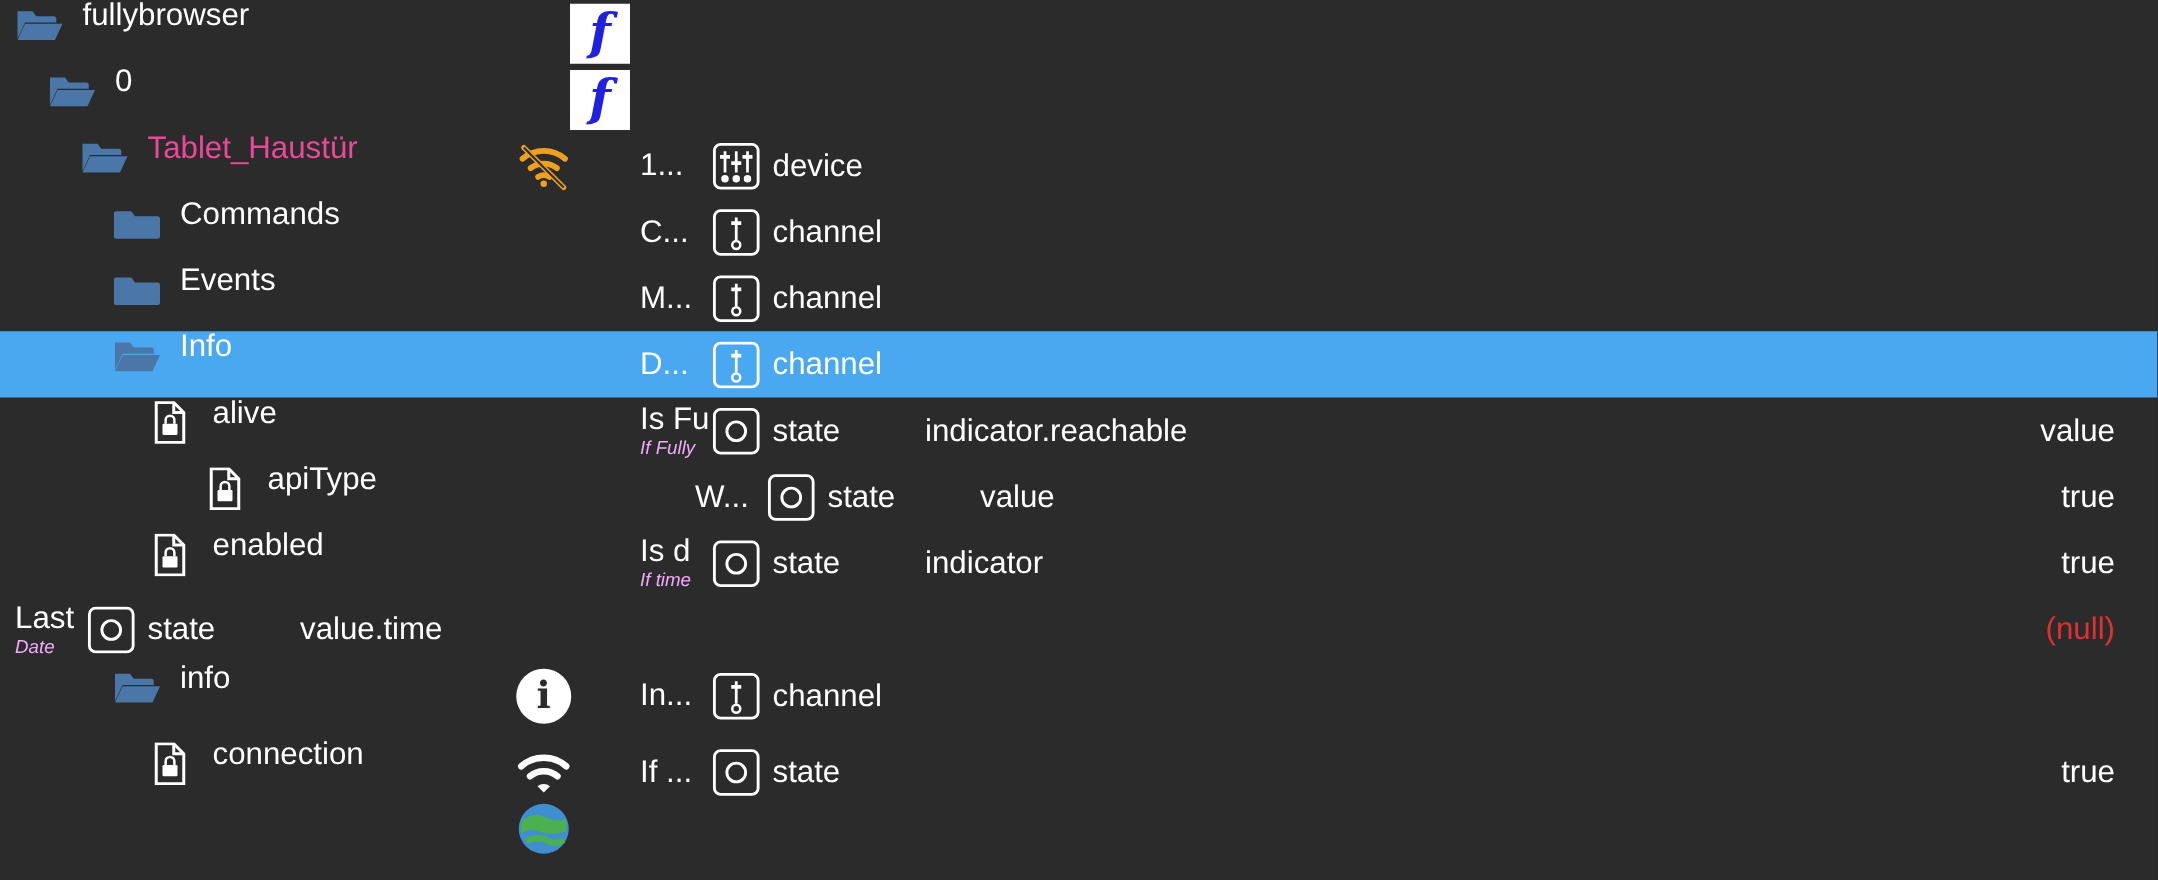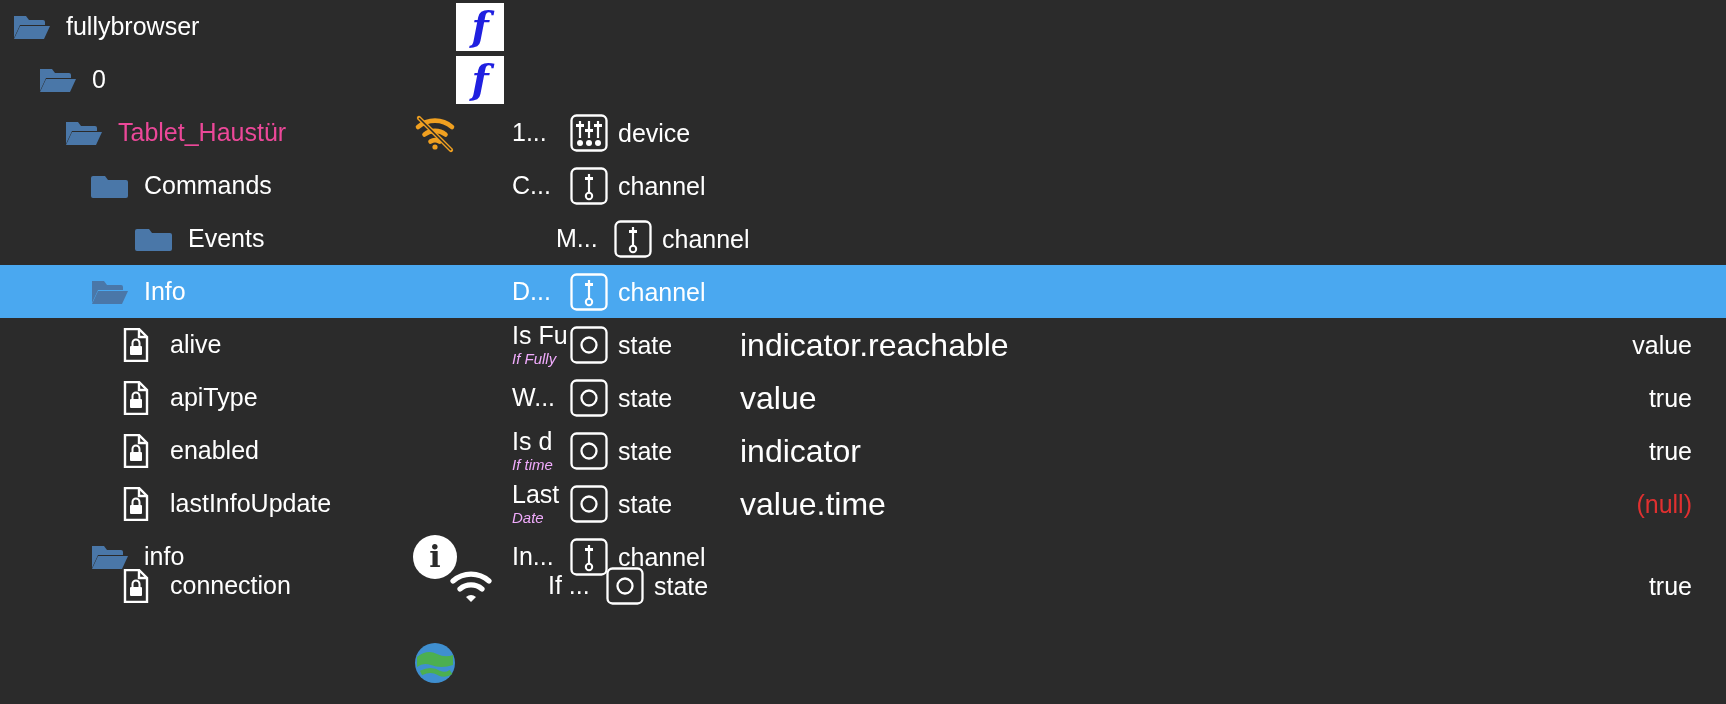--- a/index.html
+++ b/index.html
@@ -12,21 +12,21 @@
   #tree { position: relative; width: 1726px; height: 704px; }
 
   .row {
     position: absolute; left: 0; right: 0; height: 53px;
     display: flex; align-items: center;
   }
   .row.selected { background: #4aa8f0; }
 
   
   .name-cell {
-    display: flex; align-items: center;
+    display: flex; 
     width: 500px; flex: 0 0 500px; height: 53px;
   }
   .twisty-space { flex: 0 0 auto; }
   .row-icon {
     width: 40px; height: 40px; flex: 0 0 40px;
     display: flex; align-items: center; justify-content: center;
   }
   .row-label {
     margin-left: 14px;
     font-size: 25px; color: #ffffff;
@@ -72,21 +72,21 @@
   .type-badge {
     position: absolute; left: 70px; top: 50%; transform: translateY(-50%);
     width: 38px; height: 38px;
   }
   .type-label {
     position: absolute; left: 118px; top: 50%; transform: translateY(-50%);
     font-size: 25px; color: #ffffff; white-space: nowrap;
   }
   .role-label {
     position: absolute; left: 240px; top: 50%; transform: translateY(-50%);
-    font-size: 32px; color: #ffffff; white-space: nowrap;
+    font-size: 25px; color: #ffffff; white-space: nowrap;
   }
   .value-cell {
     position: absolute; right: 34px; top: 50%; transform: translateY(-50%);
     font-size: 25px; color: #ffffff; white-space: nowrap; text-align: right;
   }
   .value-cell.null { color: #e03030; }
 
   .info-circle {
     width: 44px; height: 44px; border-radius: 50%;
     background: #ffffff; color: #2b2b2b;
@@ -196,21 +196,21 @@
         </div>
         <span class="type-badge"><svg width="38" height="38" viewBox="0 0 38 38">
             <rect x="1.5" y="1.5" width="35" height="35" rx="5" fill="none" stroke="#fff" stroke-width="2.3"></rect>
             <line x1="19" y1="7" x2="19" y2="25" stroke="#fff" stroke-width="2.2"></line>
             <rect x="15" y="10" width="8" height="3" fill="#fff"></rect>
             <circle cx="19" cy="29" r="3.2" fill="none" stroke="#fff" stroke-width="2"></circle>
           </svg></span>
         <span class="type-label">channel</span>
       </div>
     </div>
-    <div class="row" style="top: 212px; padding-left: 44px;">
+    <div class="row" style="top: 212px;">
       <div class="name-cell">
         <span class="twisty-space" style="width: 90px;"></span>
         <span class="row-icon">
           <svg width="38" height="30" viewBox="0 0 38 30">
             <path fill="#4a77a8" d="M2 5 h12 l3 4 h18 a2 2 0 0 1 2 2 v14 a2 2 0 0 1 -2 2 H2 a2 2 0 0 1 -2 -2 V7 a2 2 0 0 1 2 -2 Z"></path>
           </svg>
         </span>
         <span class="row-label">Events</span>
       </div>
       <div class="mid">
@@ -270,21 +270,21 @@
         </div>
         <span class="type-badge"><svg width="38" height="38" viewBox="0 0 38 38">
             <rect x="1.5" y="1.5" width="35" height="35" rx="5" fill="none" stroke="#fff" stroke-width="2.3"></rect>
             <circle cx="19" cy="19" r="7.5" fill="none" stroke="#fff" stroke-width="2.3"></circle>
           </svg></span>
         <span class="type-label">state</span>
         <span class="role-label">indicator.reachable</span>
         <span class="value-cell">value</span>
       </div>
     </div>
-    <div class="row" style="top: 371px;">
+    <div class="row" style="top: 371px; padding-left: 44px;">
       <div class="name-cell">
         <span class="twisty-space" style="width: 116px;"></span>
         <span class="row-icon">
           <svg width="28" height="34" viewBox="0 0 28 34">
             <path d="M3 1 h14 l8 8 v24 h-22 Z" fill="none" stroke="#fff" stroke-width="2.4"></path>
             <path d="M17 1 v8 h8" fill="none" stroke="#fff" stroke-width="2.4"></path>
             <rect x="8" y="18" width="12" height="9" rx="1" fill="#fff"></rect>
             <path d="M10.5 18 v-3 a3.5 3.5 0 0 1 7 0 v3" fill="none" stroke="#fff" stroke-width="2"></path>
           </svg>
         </span>
@@ -324,32 +324,20 @@
         <span class="type-badge"><svg width="38" height="38" viewBox="0 0 38 38">
             <rect x="1.5" y="1.5" width="35" height="35" rx="5" fill="none" stroke="#fff" stroke-width="2.3"></rect>
             <circle cx="19" cy="19" r="7.5" fill="none" stroke="#fff" stroke-width="2.3"></circle>
           </svg></span>
         <span class="type-label">state</span>
         <span class="role-label">indicator</span>
         <span class="value-cell">true</span>
       </div>
     </div>
     <div class="row" style="top: 477px;">
-      <div class="name-cell">
-        <span class="twisty-space" style="width: 116px;"></span>
-        <span class="row-icon">
-          <svg width="28" height="34" viewBox="0 0 28 34">
-            <path d="M3 1 h14 l8 8 v24 h-22 Z" fill="none" stroke="#fff" stroke-width="2.4"></path>
-            <path d="M17 1 v8 h8" fill="none" stroke="#fff" stroke-width="2.4"></path>
-            <rect x="8" y="18" width="12" height="9" rx="1" fill="#fff"></rect>
-            <path d="M10.5 18 v-3 a3.5 3.5 0 0 1 7 0 v3" fill="none" stroke="#fff" stroke-width="2"></path>
-          </svg>
-        </span>
-        <span class="row-label">lastInfoUpdate</span>
-      </div>
       <div class="mid">
         <div class="desc-col">
           <div class="desc-title">Last</div>
           <div class="desc-sub">Date</div>
         </div>
         <span class="type-badge"><svg width="38" height="38" viewBox="0 0 38 38">
             <rect x="1.5" y="1.5" width="35" height="35" rx="5" fill="none" stroke="#fff" stroke-width="2.3"></rect>
             <circle cx="19" cy="19" r="7.5" fill="none" stroke="#fff" stroke-width="2.3"></circle>
           </svg></span>
         <span class="type-label">state</span>
@@ -377,21 +365,21 @@
         </div>
         <span class="type-badge"><svg width="38" height="38" viewBox="0 0 38 38">
             <rect x="1.5" y="1.5" width="35" height="35" rx="5" fill="none" stroke="#fff" stroke-width="2.3"></rect>
             <line x1="19" y1="7" x2="19" y2="25" stroke="#fff" stroke-width="2.2"></line>
             <rect x="15" y="10" width="8" height="3" fill="#fff"></rect>
             <circle cx="19" cy="29" r="3.2" fill="none" stroke="#fff" stroke-width="2"></circle>
           </svg></span>
         <span class="type-label">channel</span>
       </div>
     </div>
-    <div class="row" style="top: 559px; gap: 36px;">
+    <div class="row" style="top: 591px;">
       <div class="name-cell">
         <span class="twisty-space" style="width: 116px;"></span>
         <span class="row-icon">
           <svg width="28" height="34" viewBox="0 0 28 34">
             <path d="M3 1 h14 l8 8 v24 h-22 Z" fill="none" stroke="#fff" stroke-width="2.4"></path>
             <path d="M17 1 v8 h8" fill="none" stroke="#fff" stroke-width="2.4"></path>
             <rect x="8" y="18" width="12" height="9" rx="1" fill="#fff"></rect>
             <path d="M10.5 18 v-3 a3.5 3.5 0 0 1 7 0 v3" fill="none" stroke="#fff" stroke-width="2"></path>
           </svg>
         </span>

